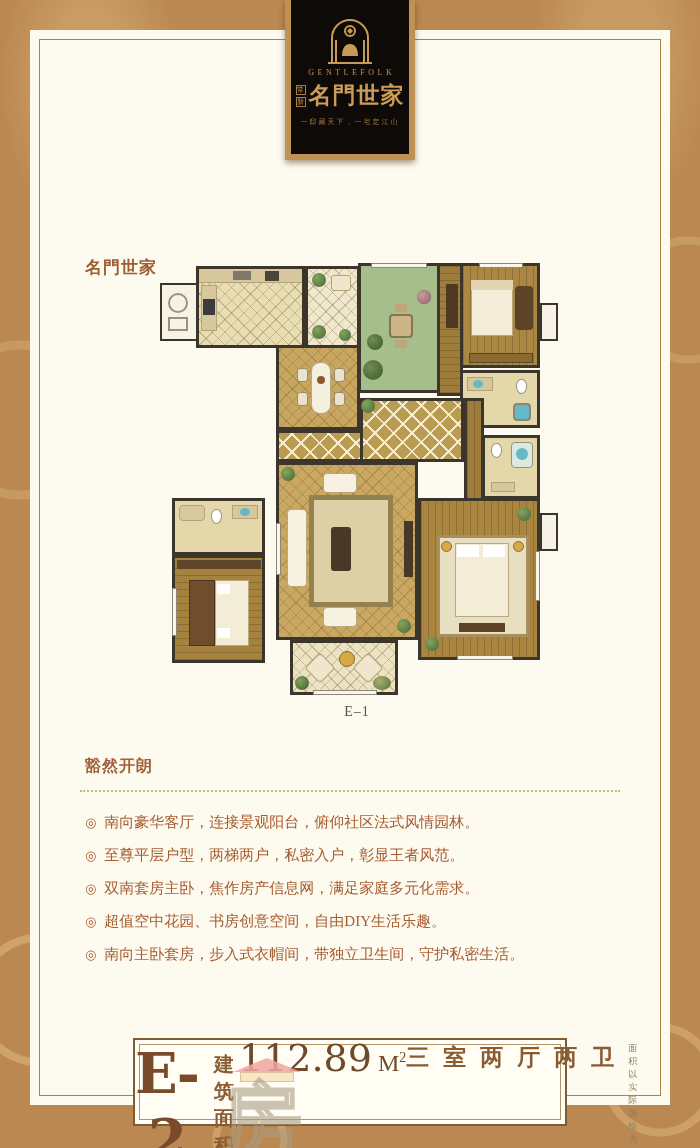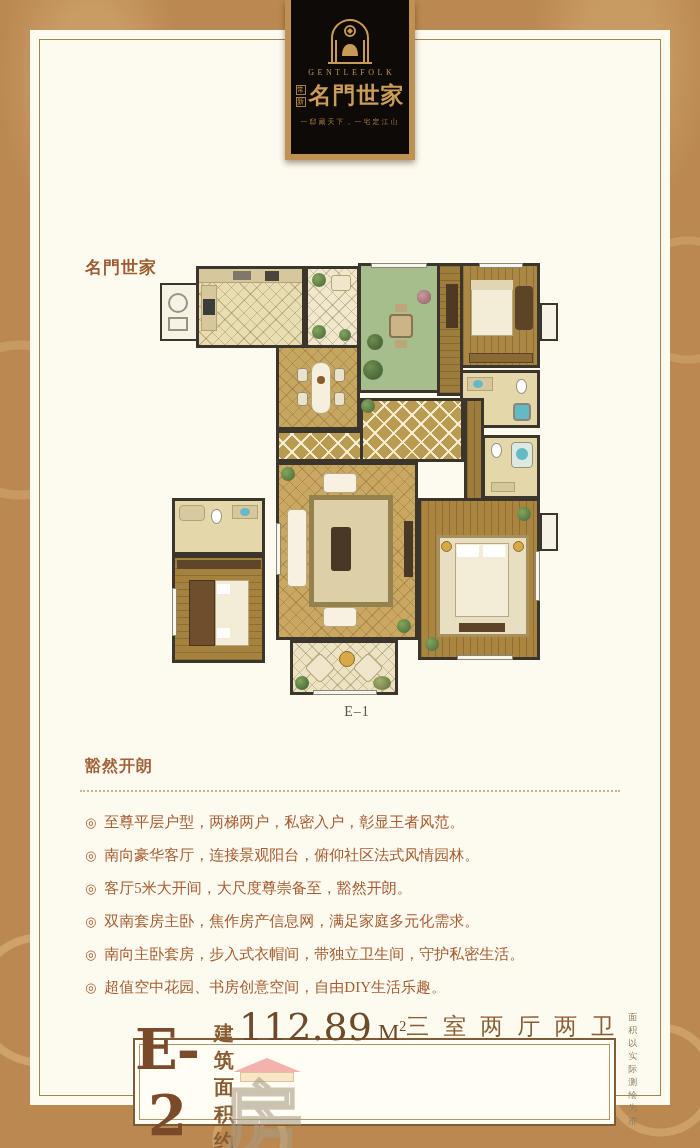--- a/index.html
+++ b/index.html
@@ -80,40 +80,40 @@
     position:absolute; left:85px; top:756px; font-size:16px; font-weight:bold;
     color:#a2603a; font-family:"Liberation Sans",sans-serif; letter-spacing:1px;
   }
   .analysis-sep { position:absolute; left:80px; top:790px; width:540px;
     border-bottom:2px dotted #cdb28a; }
   .analysis-list { position:absolute; left:85px; top:806px; width:535px; list-style:none; }
   .analysis-list li { font-size:15px; color:#a65c30; line-height:32px; white-space:nowrap; }
   .analysis-list .bullet { margin-right:8px; font-size:13px; }
   
   .footer-box {
-    position:absolute; left:133px; top:1038px; width:483px; height:88px;
+    position:absolute; left:133px; top:1038px; width:434px; height:88px;
     background:#fffdf4; border:2px solid #7e5c36; z-index:6;
-    display:flex; align-items:center;
+    display:flex; 
   }
   .footer-inner { position:absolute; left:4px; top:4px; right:4px; bottom:4px;
     border:1px solid #b2936a; pointer-events:none; }
   .unit-code {
     width:155px; text-align:center; font-size:56px; font-weight:bold;
     color:#7b4a2a; font-family:"DejaVu Serif","Liberation Serif",serif;
     letter-spacing:-2px; position:relative; z-index:2;
   }
   .v-divider { width:2px; height:58px; background:#8a6a45; margin-right:16px; }
   .footer-right { display:flex; position:relative; z-index:2; }
   .area-line { display:flex; align-items:baseline; color:#8a5c33; }
   .area-prefix { font-size:20px; font-weight:bold; letter-spacing:1px; }
   .area-value { font-size:38px; color:#6e4a2a; margin-left:4px;
     font-family:"DejaVu Serif",serif; line-height:36px; }
   .area-unit { font-size:24px; color:#6e4a2a; margin-left:6px; }
   .area-unit sup { font-size:14px; }
-  .config-line { font-size:23px; font-weight:normal; color:#8a5c33;
+  .config-line { font-size:23px; font-weight:bold; color:#8a5c33;
     letter-spacing:14px; margin-top:2px; white-space:nowrap; }
   .disclaimer { font-size:9px; color:#8d7c5f; text-align:right; margin-top:2px;
     padding-right:18px; }
   
   .watermark { position:absolute; left:0; top:0; width:700px; height:1148px;
     pointer-events:none; z-index:9; }
   .wm-logo-house { position:absolute; left:232px; top:1058px; width:70px; height:20px; opacity:.85; }
   .wm-logo-house .roof { width:0; height:0; margin:0 auto;
     border-left:34px solid transparent; border-right:34px solid transparent;
     border-bottom:14px solid #f2a5a0; }
@@ -291,26 +291,25 @@
     <div class="plant" style="left:2px;bottom:2px;background:radial-gradient(circle at 35% 35%, #84a55c, #3c5830);"></div>
     <div class="plant" style="right:4px;bottom:2px;width:18px;height:14px;border-radius:50%;background:radial-gradient(circle at 35% 35%, #a3b06a, #5c7040);"></div>
   </div>
 </div>
 
 <div class="plan-caption">E–1</div>
 
 <div class="analysis-title">豁然开朗</div>
 <div class="analysis-sep"></div>
 <ul class="analysis-list">
+  <li><span class="bullet">◎</span><span>南向豪华客厅，连接景观阳台，俯仰社区法式风情园林。</span></li>
   <li><span class="bullet">◎</span><span>至尊平层户型，两梯两户，私密入户，彰显王者风范。</span></li>
-  <li><span class="bullet">◎</span><span>南向豪华客厅，连接景观阳台，俯仰社区法式风情园林。</span></li>
-  <li><span class="bullet">◎</span><span>客厅5米大开间，大尺度尊崇备至，豁然开朗。</span></li>
   <li><span class="bullet">◎</span><span>双南套房主卧，焦作房产信息网，满足家庭多元化需求。</span></li>
+  <li><span class="bullet">◎</span><span>超值空中花园、书房创意空间，自由DIY生活乐趣。</span></li>
   <li><span class="bullet">◎</span><span>南向主卧套房，步入式衣帽间，带独立卫生间，守护私密生活。</span></li>
-  <li><span class="bullet">◎</span><span>超值空中花园、书房创意空间，自由DIY生活乐趣。</span></li>
 </ul>
 
 <div class="footer-box">
   <div class="footer-inner"></div>
   <div class="unit-code">E-2</div>
   <div class="v-divider"></div>
   <div class="footer-right">
     <div class="area-line">
       <span class="area-prefix">建筑面积约</span>
       <span class="area-value">112.89</span>

